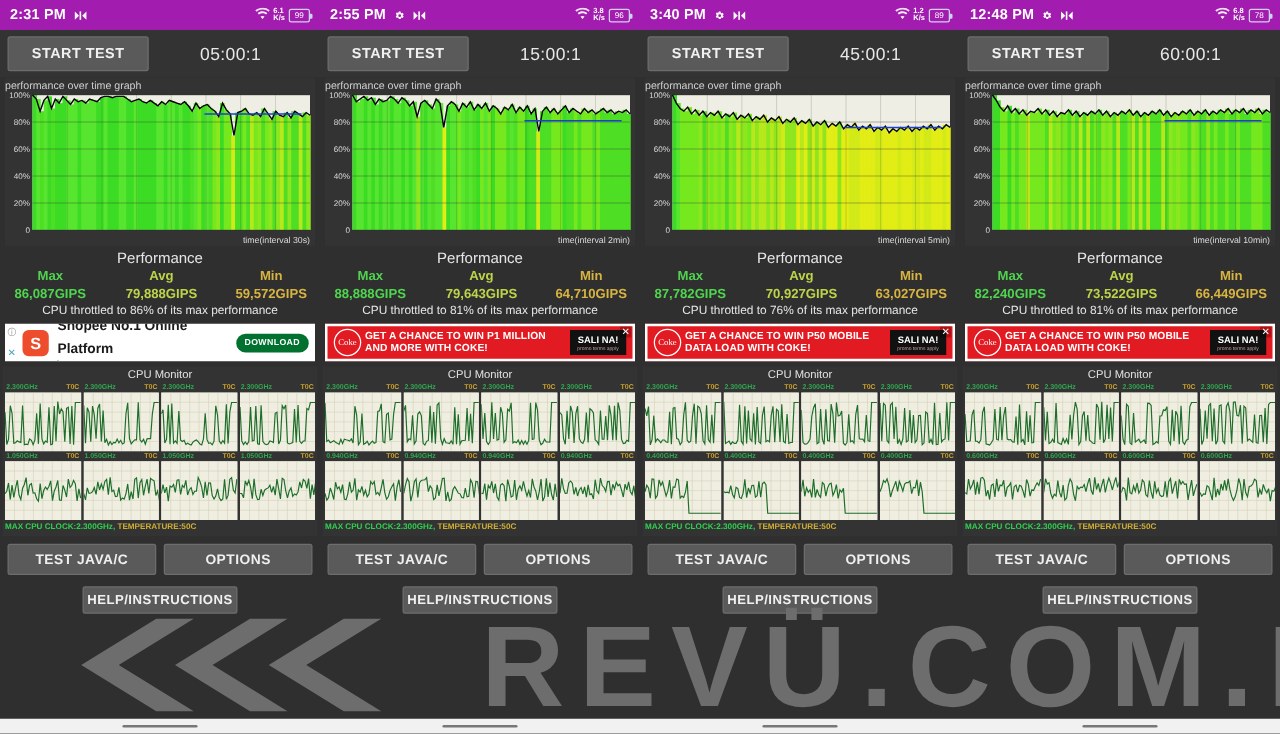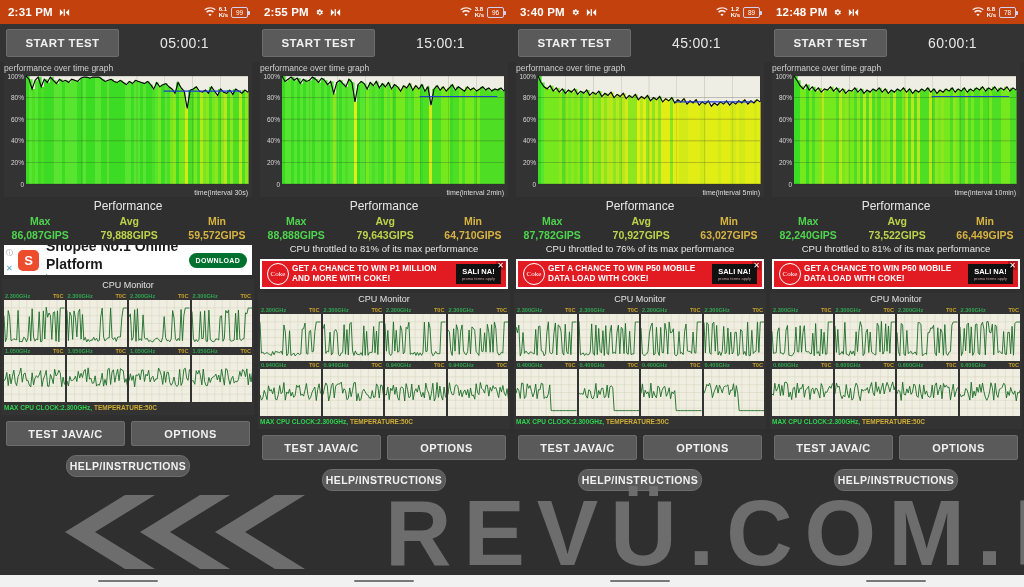--- a/index.html
+++ b/index.html
@@ -14,21 +14,21 @@
   .panel {
     position: relative;
     width: 256px; height: 587px;
     background: #2f2f2f;
     overflow: hidden;
   }
 
   
   .statusbar {
     height: 24px;
-    background: #c2410c;
+    background: #a21caf;
     display: flex; align-items: center;
     padding: 0 8px;
     color: #ffffff;
   }
   .sb-time { font-size: 11.5px; font-weight: bold; letter-spacing: .2px; }
   .sb-ic { margin-left: 6px; display: inline-flex; align-items: center; }
   .sb-spacer { flex: 1; }
   .sb-right { display: flex; align-items: center; gap: 3px; }
   .sb-netspeed { font-size: 6px; line-height: 6px; text-align: left; font-weight: bold; }
   .sb-batt {
@@ -103,21 +103,21 @@
     position: absolute; left: 2px; bottom: 2px;
     font-size: 8px; color: #4aa3c7; line-height: 8px;
   }
   .shopee-logo {
     width: 21px; height: 21px; border-radius: 5px;
     background: #ee4d2d; color: #fff; font-size: 13px;
     font-weight: bold; display: flex; align-items: center;
     justify-content: center; flex: 0 0 auto; margin-right: 7px;
   }
   .shopee-txt { flex: 1; }
-  .shopee-title { font-size: 14px; color: #1a1a1a; font-weight: bold; line-height: 12px; margin-top: 37px; }
+  .shopee-title { font-size: 11px; color: #1a1a1a; font-weight: bold; line-height: 12px; margin-top: 37px; }
   .shopee-sub {
     font-size: 8px; color: #5f6368; line-height: 11px;
     display: flex; align-items: center; gap: 3px;
   }
   .gp-tri {
     width: 0; height: 0; border-left: 6px solid #34a853;
     border-top: 4px solid transparent; border-bottom: 4px solid transparent;
   }
   .dl-pill {
     background: #00712e; color: #fff; font-size: 7px; font-weight: bold;
@@ -166,21 +166,21 @@
   }
   .cf-clock { color: #2fd24f; }
   .cf-temp { color: #cfae35; }
 
   
   .btnrow {
     display: flex; gap: 6px; padding: 6px 6px 0 6px;
   }
   .btnrow .btn { flex: 1; height: 25px; font-size: 11px; }
   .helprow { display: flex; justify-content: center; padding-top: 9px; }
-  .help-btn { width: 124px; height: 22px; font-size: 10.5px; border-radius: 10px; }
+  .help-btn { width: 124px; height: 22px; font-size: 10.5px; }
 
   
   .watermark {
     position: absolute; left: 0; bottom: 0;
     width: 1024px; height: 110px;
     pointer-events: none; z-index: 30;
   }
   .wm-svg { display: block; width: 1024px; height: 110px; }
 
   .navbar {
@@ -326,20 +326,21 @@
         </svg>
         <div class="gxlabel">time(interval 30s)</div>
       </div>
       <div class="perf">
         <div class="perf-title">Performance</div>
         <div class="perf-row">
           <span class="pv-max">Max 86,087GIPS</span>
           <span class="pv-avg">Avg 79,888GIPS</span>
           <span class="pv-min">Min 59,572GIPS</span>
         </div>
+        <div class="perf-throttle">CPU throttled to 86% of its max performance</div>
       </div>
       <div class="ad ad-shopee">
         <span class="ad-info">ⓘ</span>
         <span class="ad-close-l">✕</span>
         <span class="shopee-logo">S</span>
         <span class="shopee-txt"><span class="shopee-title">Shopee No.1 Online Platform</span><span class="shopee-sub"><span class="gp-tri"></span>Google Play</span></span>
         <span class="dl-pill">DOWNLOAD</span>
       </div>
       <div class="cpuwrap">
         <div class="cpu-title">CPU Monitor</div>

